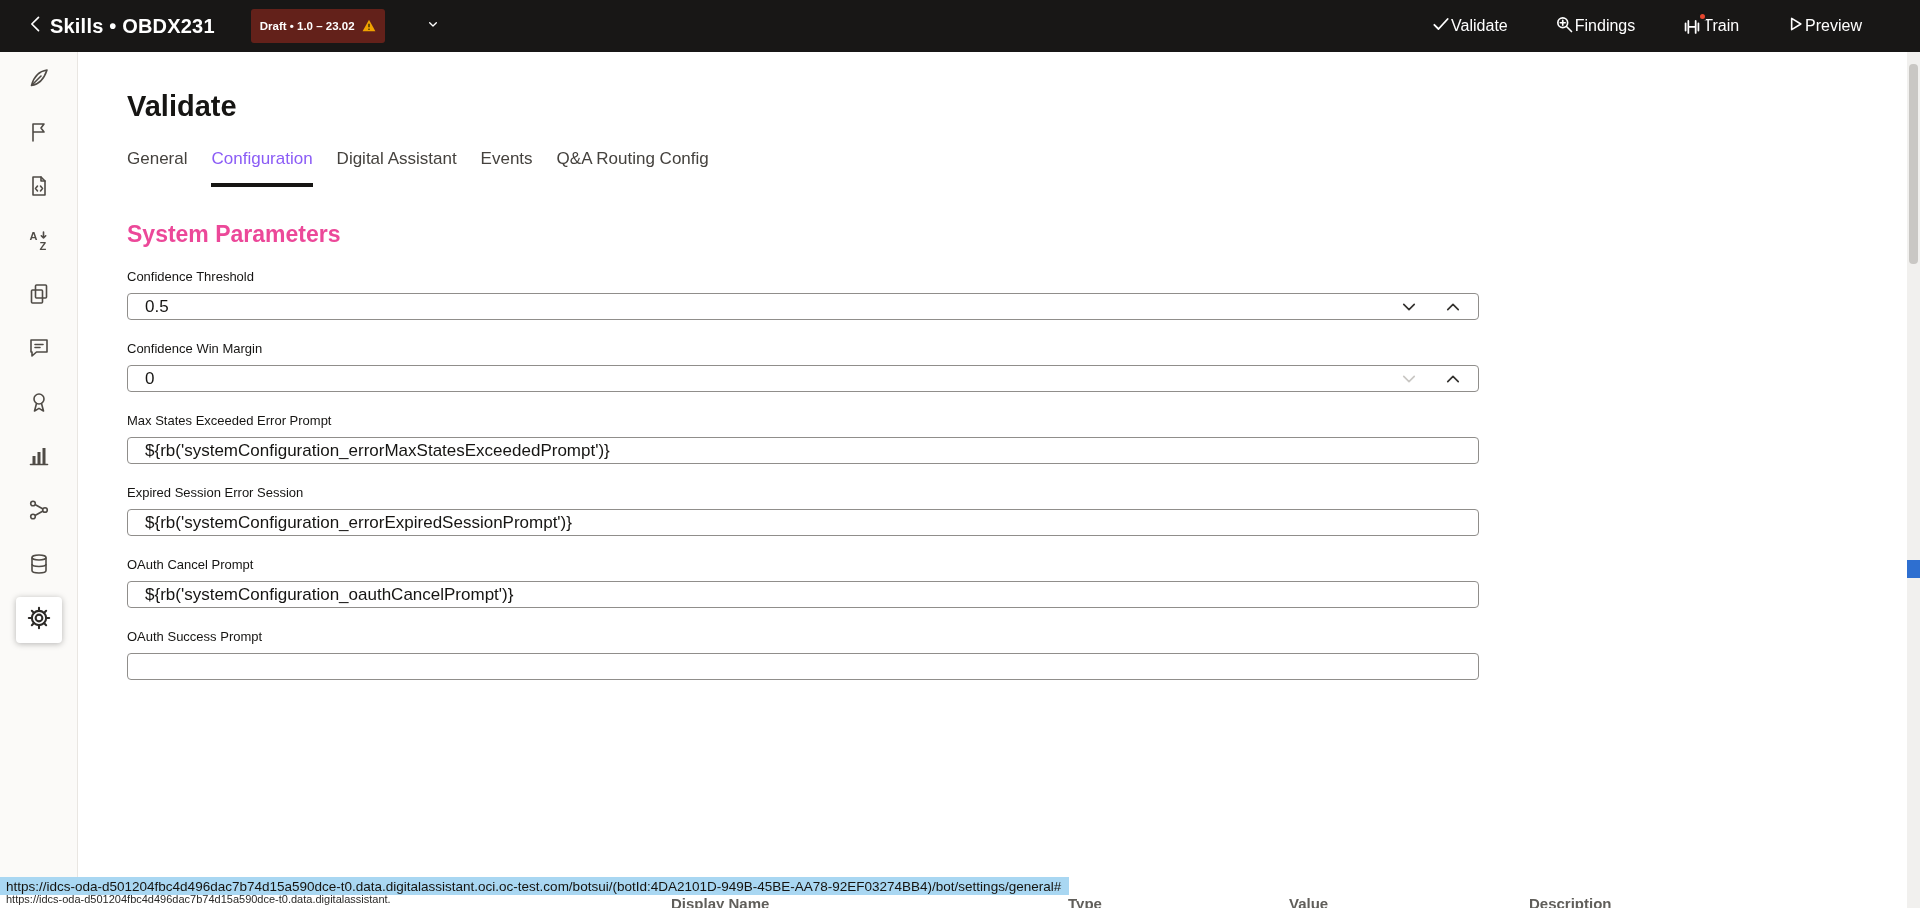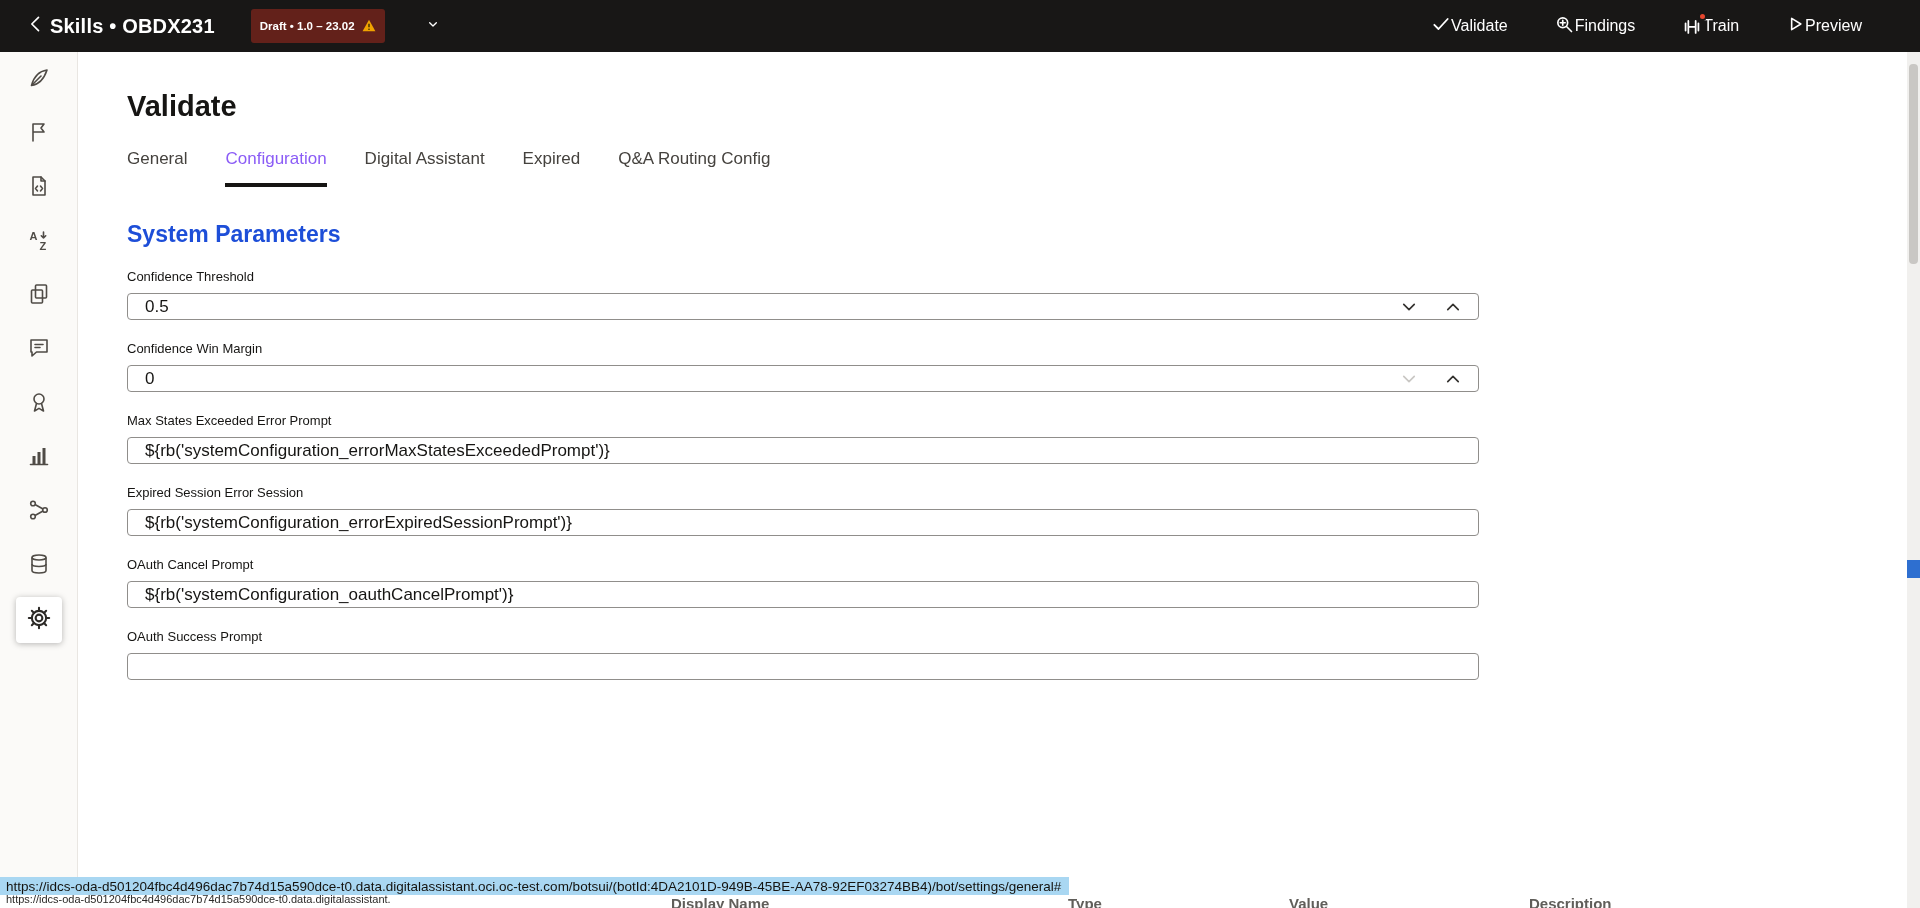--- a/index.html
+++ b/index.html
@@ -35,24 +35,24 @@
   }
   .side-item { width:24px; height:24px; display:flex; align-items:center; justify-content:center; cursor:pointer; }
   .side-item.selected {
     width:46px; height:46px; margin:-11px 0; background:#fff; border-radius:4px;
     box-shadow:0 1px 6px rgba(0,0,0,.28);
   }
 
   
   .main { position:absolute; left:79px; top:52px; right:13px; bottom:0; background:#fff; padding-left:48px; overflow:hidden; z-index:1; }
   h1.page-title { margin:38px 0 0 0; font-size:29px; font-weight:bold; color:#161513; }
-  .tabs { display:flex; gap:38px; margin-top:26px; font-size:17px; color:#45423e; }
+  .tabs { display:flex; gap:24px; margin-top:26px; font-size:17px; color:#45423e; }
   .tab { padding-bottom:14px; border-bottom:4px solid transparent; cursor:pointer; white-space:nowrap; }
   .tab.active { font-weight:normal; color:#8b5cf6; border-bottom-color:#161513; }
-  h2.section-title { margin:34px 0 0 0; font-size:23px; font-weight:bold; color:#1d4ed8; }
+  h2.section-title { margin:34px 0 0 0; font-size:23px; font-weight:bold; color:#ec4899; }
 
   .field { margin-top:21px; width:1352px; }
   .field:first-of-type { margin-top:27px; }
   .field-label { font-size:13px; color:#161513; display:block; }
   .input-wrap { margin-top:9px; position:relative; }
   .text-input {
     width:100%; height:27px; border:1px solid #908e8b; border-radius:4px; background:#fff;
     font-family:"Liberation Sans", sans-serif; font-size:17px; color:#161513;
     padding:0 110px 0 17px; outline:none;
   }
@@ -248,21 +248,21 @@
   </div>
 </div>
 
 <div class="main">
   <h1 class="page-title">Validate</h1>
 
   <div class="tabs">
     <div class="tab">General</div>
     <div class="tab active">Configuration</div>
     <div class="tab">Digital Assistant</div>
-    <div class="tab">Expired</div>
+    <div class="tab">Events</div>
     <div class="tab">Q&amp;A Routing Config</div>
   </div>
 
   <h2 class="section-title">System Parameters</h2>
 
   <div class="field">
     <span class="field-label">Confidence Threshold</span>
     <div class="input-wrap">
       <input class="text-input" type="text" value="0.5" style="">
       <div class="stepper-ctrls">

